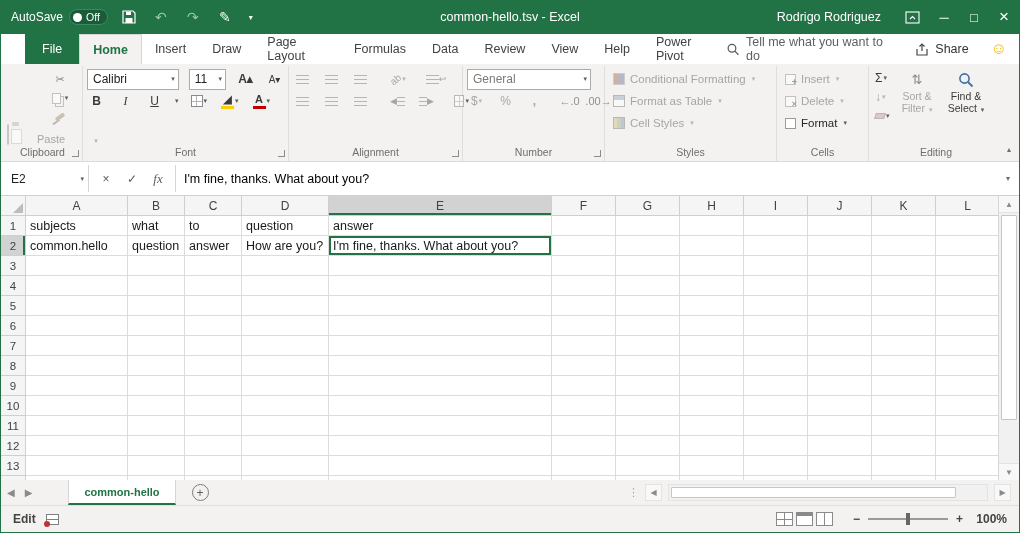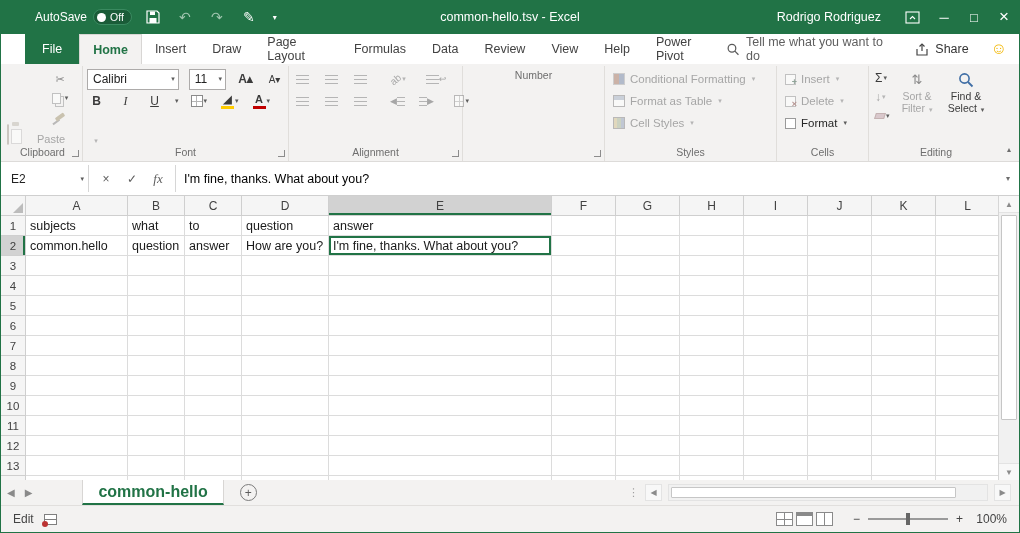--- a/index.html
+++ b/index.html
@@ -2,21 +2,21 @@
 <html><head>
 <meta charset="utf-8">
 <style>
   * { box-sizing: border-box; margin: 0; padding: 0; }
   html,body { width:1020px; height:533px; overflow:hidden; }
   body { font-family:"Liberation Sans", sans-serif; font-size:12px; color:#262626; background:#fff; }
   .app { width:1020px; height:533px; display:flex; flex-direction:column; border-left:1px solid #217346; border-right:1px solid #217346; border-bottom:1px solid #217346; }
 
   
   .titlebar { height:34px; background:#217346; color:#fff; display:flex; align-items:center; padding-left:10px; position:relative; flex:none; }
-  .tb-left { display:flex; align-items:center; gap:10px; z-index:2;margin-left:24px; }
+  .tb-left { display:flex; align-items:center; gap:10px; z-index:2; }
   .autosave { display:flex; align-items:center; gap:6px; font-size:12px; }
   .as-pill { background:#1a5c38; border:1px solid #3a8a60; border-radius:9px; height:16px; display:flex; align-items:center; gap:4px; padding:0 7px 0 3px; font-size:10.5px; }
   .as-dot { width:9px; height:9px; border-radius:50%; background:#fff; }
   .qat-ico { width:22px; height:22px; display:flex; align-items:center; justify-content:center; font-size:14px; color:#fff; }
   .qat-dim { color:#9fc5ae; }
   .qat-chev { font-size:8px; width:10px; }
   .tb-title { position:absolute; left:0; right:0; text-align:center; font-size:12.5px; color:#fff; pointer-events:none; }
   .tb-right { margin-left:auto; display:flex; align-items:center; height:100%; z-index:2; }
   .tb-user { font-size:12.5px; margin-right:14px;margin-left:16px; }
   .winbtn { width:30px; height:100%; display:flex; align-items:center; justify-content:center; font-size:13px; color:#fff; }
@@ -118,30 +118,30 @@
   .g-cell.selected { box-shadow:inset 0 0 0 2px #217346; position:relative; z-index:2; }
 
   .vscroll { width:21px; background:#f1f1f1; border-left:1px solid #d6d6d6; position:relative; flex:none; }
   .vs-arrow { height:17px; display:flex; align-items:center; justify-content:center; font-size:8px; color:#8b8b8b; background:#f8f8f8; border-bottom:1px solid #e3e3e3; }
   .vs-arrow.bottom { position:absolute; bottom:0; left:0; right:0; border-top:1px solid #e3e3e3; border-bottom:none; }
   .vs-thumb { position:absolute; left:2px; right:2px; top:19px; height:205px; background:#fff; border:1px solid #c6c6c6; border-radius:1px; }
 
   
   .sheetbar { height:26px; background:#f3f2f1; border-bottom:1px solid #e1dfdd; display:flex; align-items:stretch; flex:none; }
   .sb-nav { display:flex; align-items:center; padding:0 6px; gap:10px; color:#8a8a8a; font-size:10px; }
-  .sheettab { display:flex; align-items:center; padding:0 15px; background:#fff; border-left:1px solid #d8d6d4; border-right:1px solid #d8d6d4; border-bottom:2px solid #217346; color:#217346; font-weight:700; font-size:16px; margin-left:44px; }
+  .sheettab { display:flex; align-items:center; padding:0 15px; background:#fff; border-left:1px solid #d8d6d4; border-right:1px solid #d8d6d4; border-bottom:2px solid #217346; color:#217346; font-weight:700; font-size:11px; margin-left:30px; }
   .addsheet { width:17px; height:17px; border-radius:50%; border:1px solid #7c7c7c; color:#5c5c5c; display:flex; align-items:center; justify-content:center; font-size:12px; align-self:center; margin-left:16px; line-height:1; }
   .sb-right { margin-left:auto; display:flex; align-items:center; gap:6px; padding-right:8px; }
   .sb-dots { color:#9f9f9f; font-size:11px; }
   .hs-arrow { width:17px; height:17px; display:flex; align-items:center; justify-content:center; font-size:8px; color:#8b8b8b; background:#f8f8f8; border:1px solid #e3e3e3; }
   .hs-track { width:320px; height:17px; background:#f1f1f1; border:1px solid #e3e3e3; position:relative; }
   .hs-thumb { position:absolute; top:2px; bottom:2px; left:2px; width:285px; background:#fff; border:1px solid #c6c6c6; border-radius:1px; }
 
   
-  .statusbar { height:27px; background:#f3f2f1; display:flex; align-items:center; flex:1; font-size:12px; color:#444; }
+  .statusbar { height:27px; background:#f3f2f1; display:flex; align-items:center; flex:1; font-size:12px; color:#444;font-weight:bold; }
   .sb-mode { margin-left:12px; }
   .macro-ico { width:13px; height:11px; border:1px solid #7f7f7f; background:linear-gradient(#7f7f7f,#7f7f7f) center/100% 1px no-repeat,#fff; margin-left:10px; position:relative; }
   .macro-ico:after { content:""; position:absolute; left:-3px; bottom:-3px; width:6px; height:6px; border-radius:50%; background:#b33; }
   .st-right { margin-left:auto; display:flex; align-items:center; gap:10px; padding-right:12px; }
   .view-icos { display:flex; gap:3px; margin-right:10px; }
   .vico { width:17px; height:14px; border:1px solid #8a8a8a; background:#fff; }
   .vico.v1 { background:linear-gradient(#8a8a8a,#8a8a8a) center/100% 1px no-repeat, linear-gradient(#8a8a8a,#8a8a8a) center/1px 100% no-repeat,#fff; }
   .vico.v2 { background:linear-gradient(#8a8a8a 0 3px,#fff 3px),#fff; }
   .vico.v3 { background:linear-gradient(to right,#fff 0 7px,#8a8a8a 7px 8px,#fff 8px),#fff; }
   .zoomer { display:flex; align-items:center; gap:8px; }
@@ -328,20 +328,35 @@
               <span class="grid-ico mut"></span>
               <span class="chev">▾</span>
             </span>
         </div>
       </div>
       <div class="rg-label">Alignment</div>
       <span class="launcher"></span>
     </div>
 
     <div class="rgroup" style="width:142px">
+      <div class="rg-body rcol">
+        <div class="rrow">
+          <div class="combo" style="width:124px;color:#7a7a7a">
+            <span>General</span>
+            <span class="chev">▾</span>
+          </div>
+        </div>
+        <div class="rrow">
+          <span class="rbtn dis">$<span class="chev">▾</span></span>
+          <span class="rbtn dis">%</span>
+          <span class="rbtn dis" style="font-weight:700">,</span>
+          <span class="rbtn num-ico" style="margin-left:6px">←.0</span>
+          <span class="rbtn num-ico">.00→</span>
+        </div>
+      </div>
       <div class="rg-label">Number</div>
       <span class="launcher"></span>
     </div>
 
     <div class="rgroup" style="width:172px">
       <div class="rg-body rcol" style="justify-content:flex-start">
         <div class="stack-btn dis">
           <span class="cf-ico mut"></span>
           <span class="stack-lbl">Conditional Formatting</span>
           <span class="chev">▾</span>

